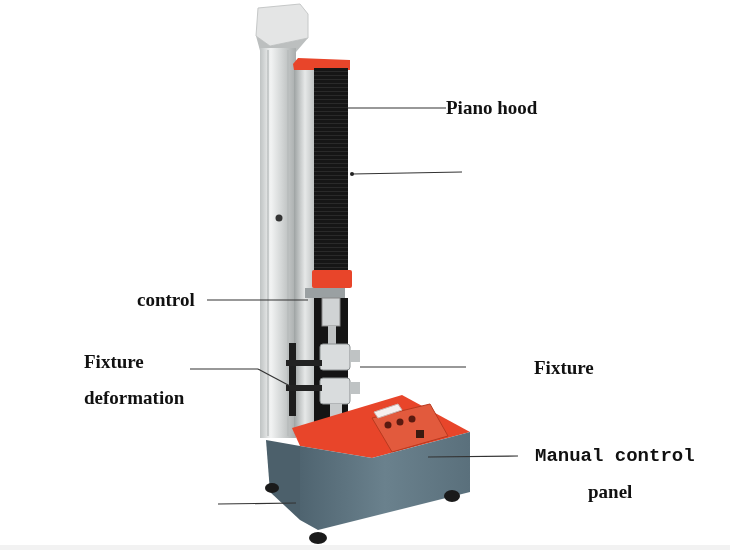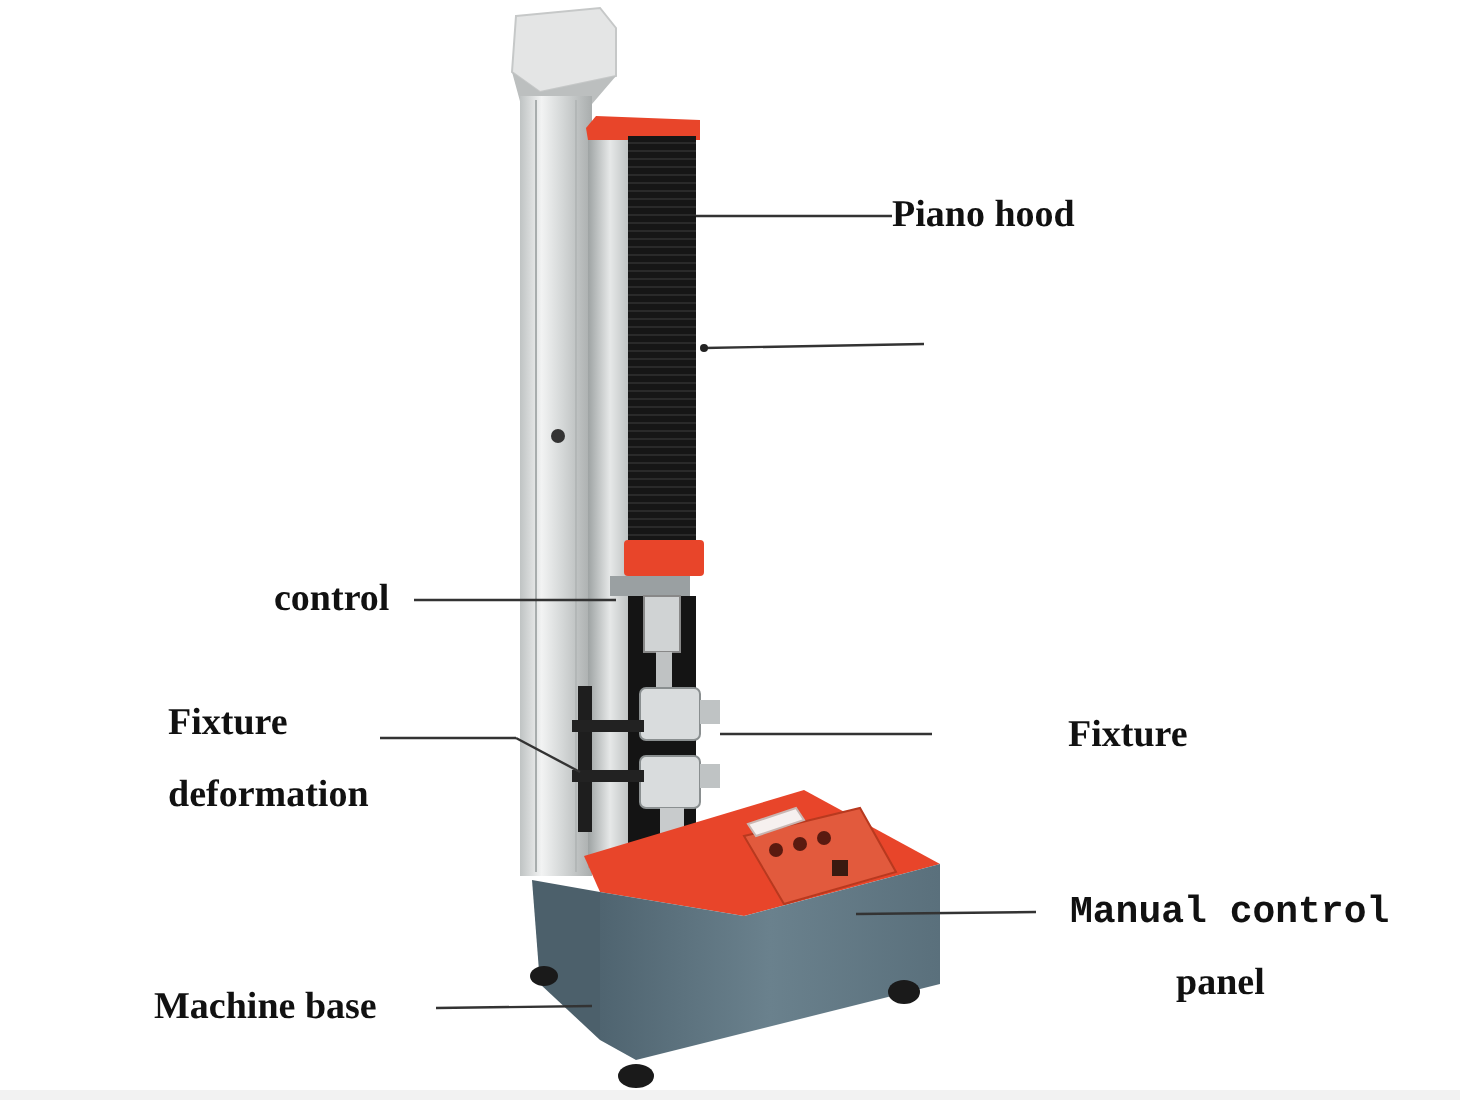--- a/index.html
+++ b/index.html
@@ -112,16 +112,15 @@
   </svg>
 
   
   <div class="label" style="left:446px; top:98px;">Piano hood</div>
   <div class="label" style="left:137px; top:290px;">control</div>
   <div class="label" style="left:84px; top:352px;">Fixture</div>
   <div class="label" style="left:84px; top:388px;text-align:center;">deformation</div>
   <div class="label" style="left:488px; top:358px;margin-left:46px;">Fixture</div>
   <div class="label" style="left:535px; top:447px;font-family:Liberation Mono, monospace;">Manual control</div>
   <div class="label" style="left:588px; top:482px;">panel</div>
-  <div class="label" style="left:77px; top:494px;">Machine base</div>
 
   <div class="bottom-strip"></div>
 </div>
 
 </body></html>

